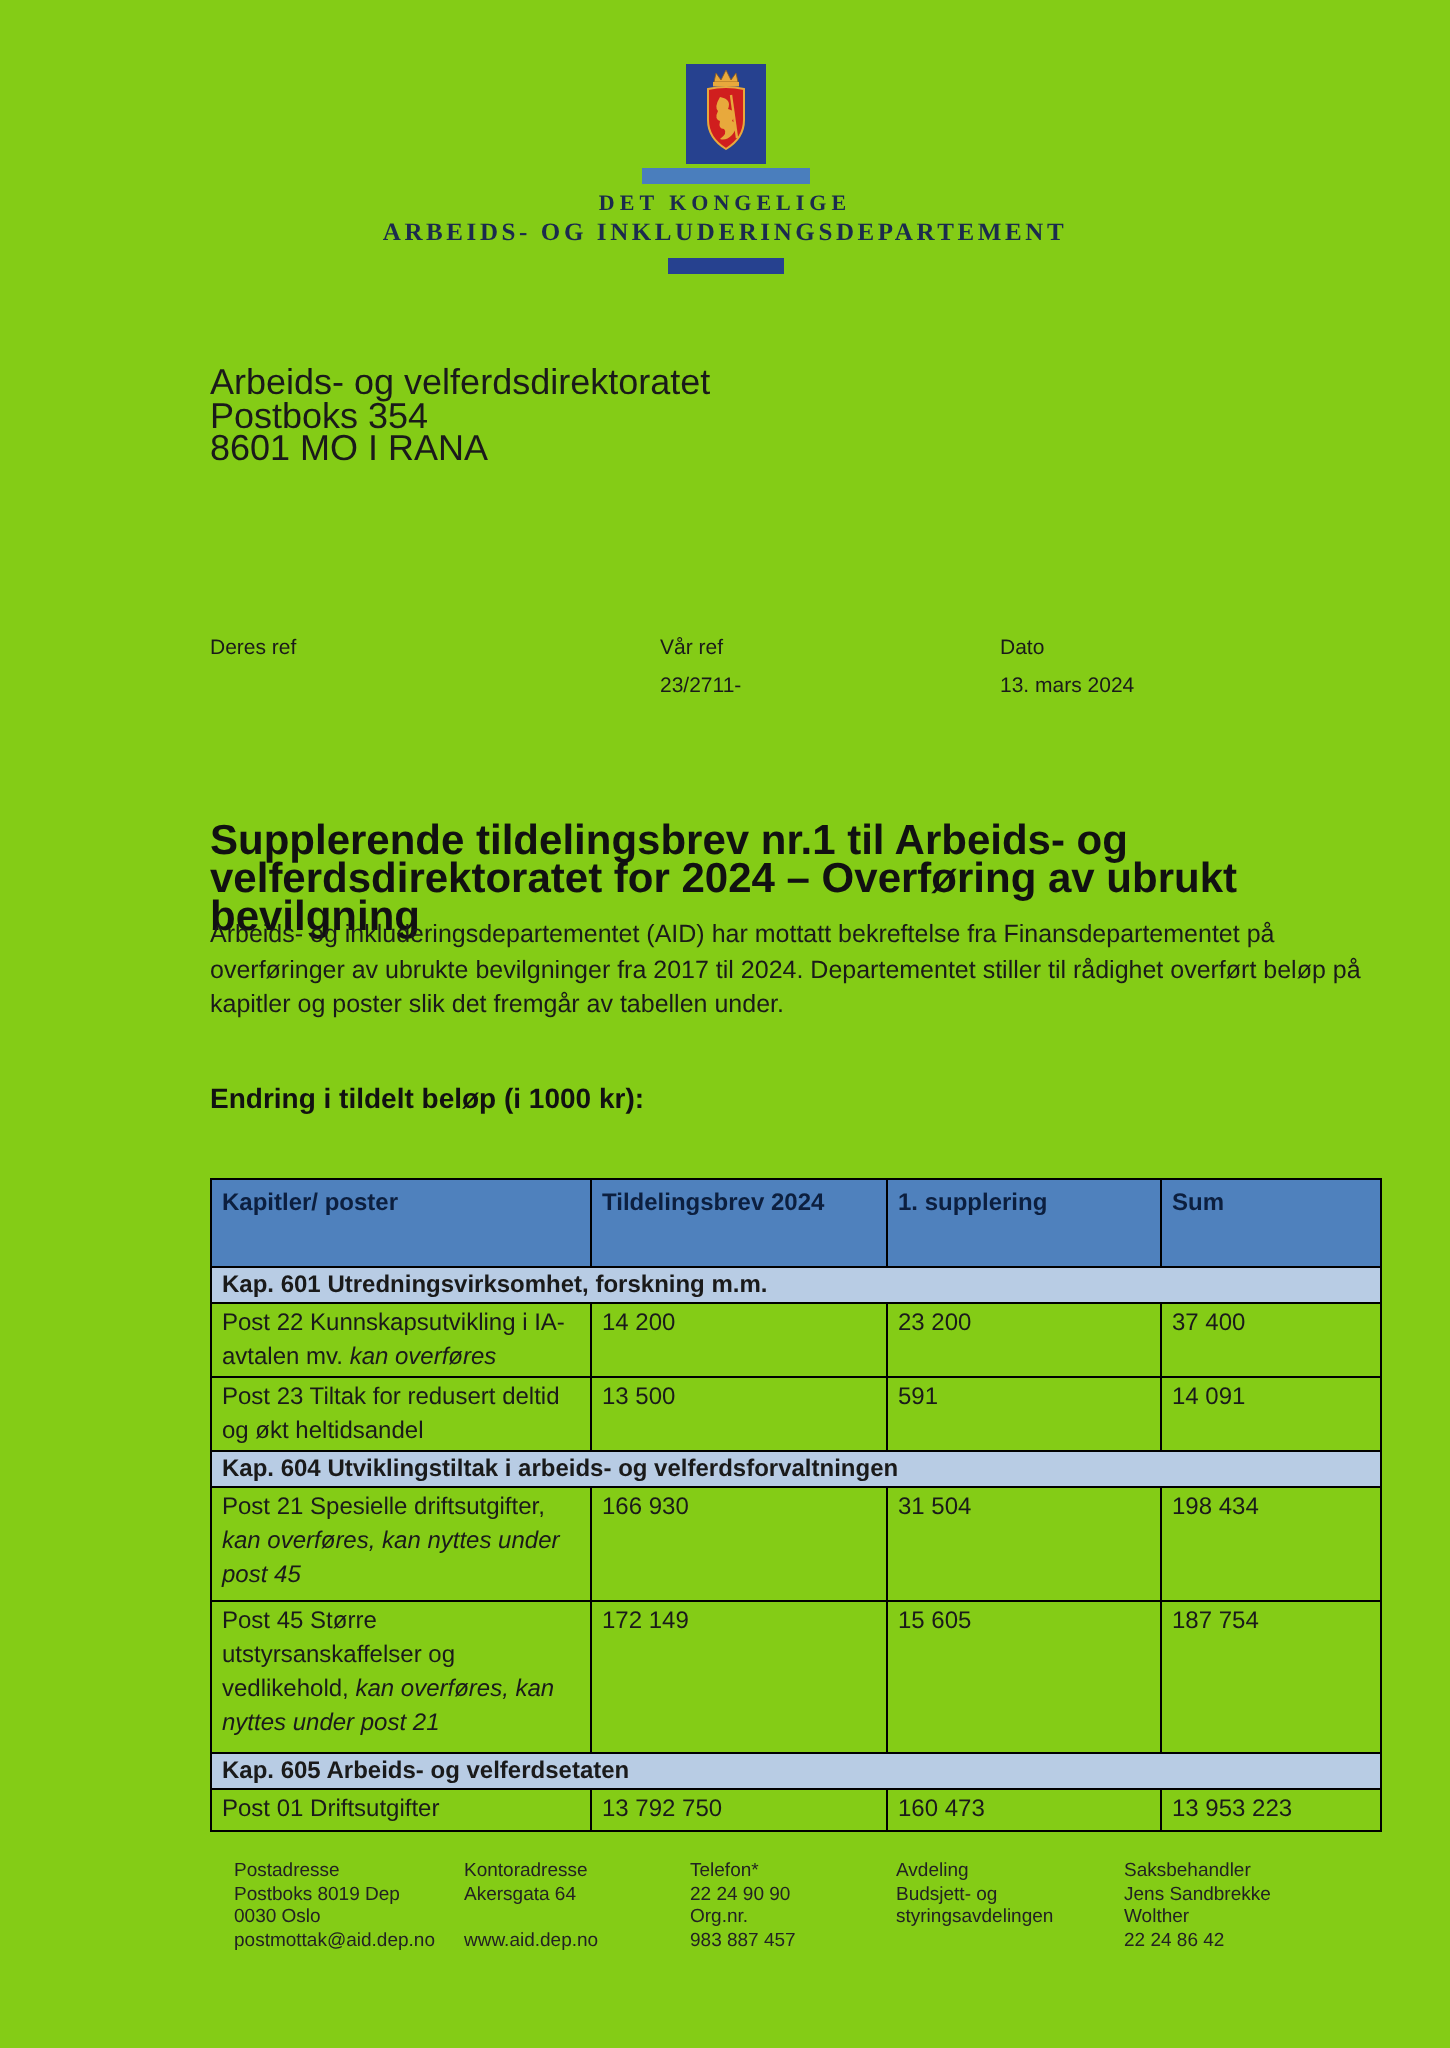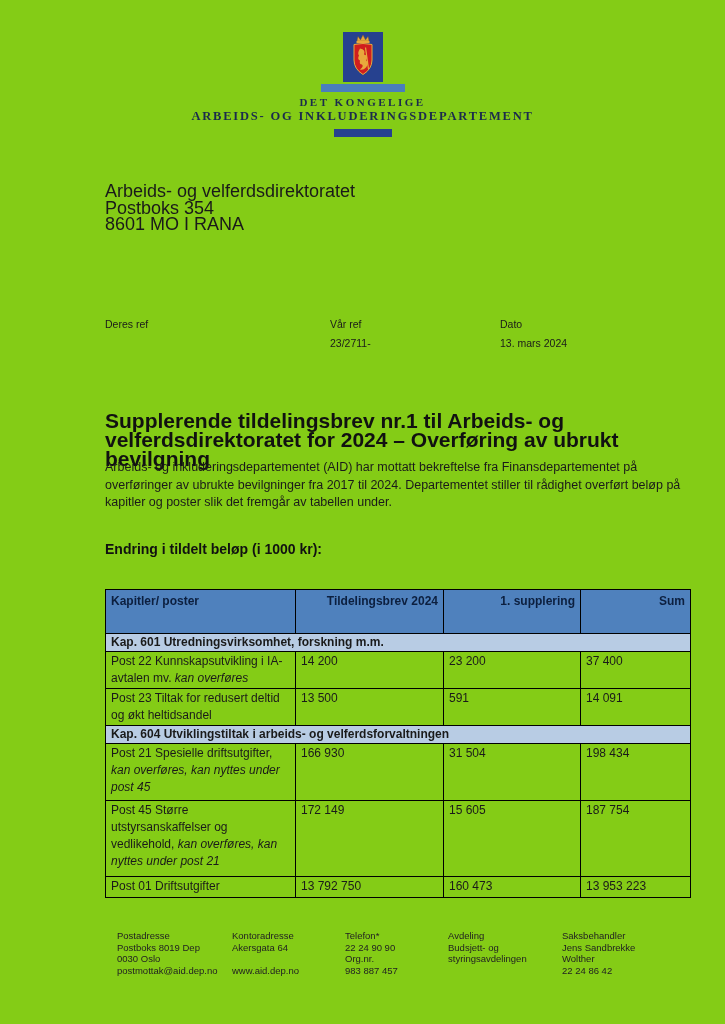--- a/index.html
+++ b/index.html
@@ -61,21 +61,21 @@
     font-size:12px;
     margin-top:11px;
   }
   .alloc-table th,.alloc-table td{
     border:1px solid #000;vertical-align:top;
     padding:1px 5px;line-height:17px;
   }
   .alloc-table thead tr{height:44px;}
   .alloc-table th{
     background:#4f81bd;color:#0c1f3f;font-weight:bold;
-    text-align:right;padding-top:3px;
+    text-align:left;padding-top:3px;
   }
   .alloc-table th.c1{text-align:left;}
   tr.section td{
     background:#b8cce4;font-weight:bold;height:17px;
     padding-top:0;padding-bottom:0;
   }
   td.num{}
   tr.r-post22,tr.r-post23{height:37px;}
   tr.r-post21{height:57px;}
   tr.r-post45{height:76px;}
@@ -170,20 +170,23 @@
         <td class="num">166 930</td>
         <td class="num">31 504</td>
         <td class="num">198 434</td>
       </tr>
       <tr class="r-post45">
         <td><span>Post 45 Større utstyrsanskaffelser og vedlikehold, </span><span class="it">kan overføres, kan nyttes under post 21</span></td>
         <td class="num">172 149</td>
         <td class="num">15 605</td>
         <td class="num">187 754</td>
       </tr>
+      <tr class="section">
+        <td colspan="4">Kap. 605 Arbeids- og velferdsetaten</td>
+      </tr>
       <tr class="r-post01">
         <td>Post 01 Driftsutgifter</td>
         <td class="num">13 792 750</td>
         <td class="num">160 473</td>
         <td class="num">13 953 223</td>
       </tr>
     </tbody>
   </table>
 
   <div class="footer">

